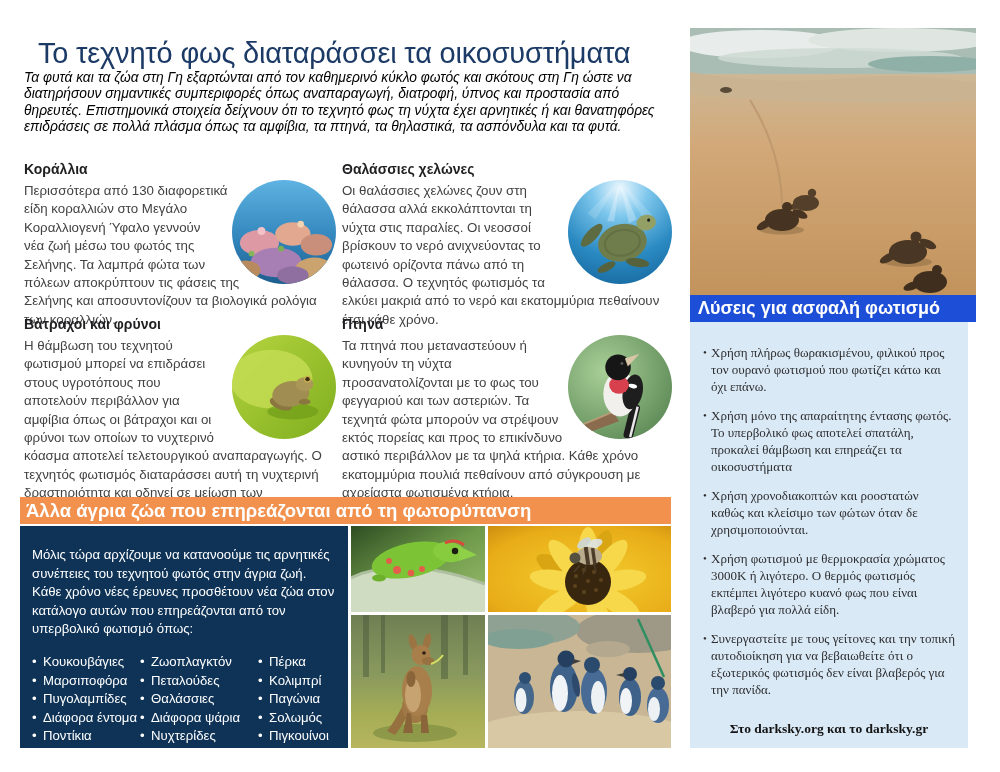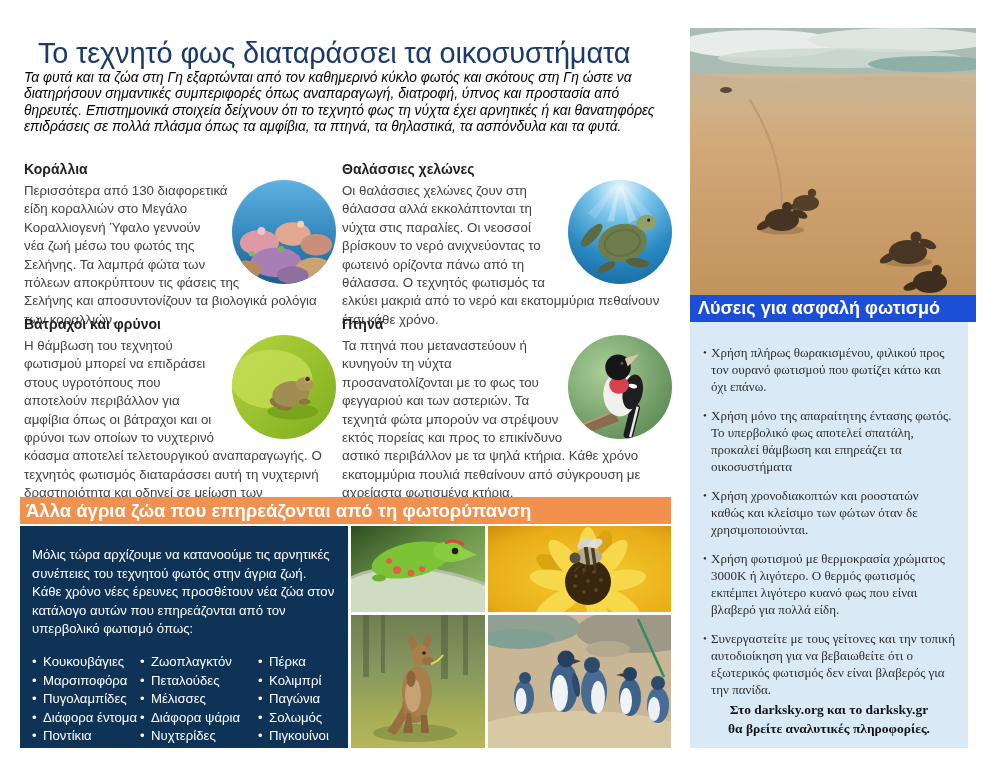--- a/index.html
+++ b/index.html
@@ -192,21 +192,21 @@
       <ul>
         <li>Κουκουβάγιες</li>
         <li>Μαρσιποφόρα</li>
         <li>Πυγολαμπίδες</li>
         <li>Διάφορα έντομα</li>
         <li>Ποντίκια</li>
       </ul>
       <ul>
         <li>Ζωοπλαγκτόν</li>
         <li>Πεταλούδες</li>
-        <li>Μέλισσες</li>
+        <li>Θαλάσσιες</li>
         <li>Διάφορα ψάρια</li>
         <li>Νυχτερίδες</li>
       </ul>
       <ul>
         <li>Πέρκα</li>
         <li>Κολιμπρί</li>
         <li>Παγώνια</li>
         <li>Σολωμός</li>
         <li>Πιγκουίνοι</li>
       </ul>
@@ -399,17 +399,16 @@
   <div class="side-banner">Λύσεις για ασφαλή φωτισμό</div>
 
   <div class="solutions">
     <div class="sol">Χρήση πλήρως θωρακισμένου, φιλικού προς τον ουρανό φωτισμού που φωτίζει κάτω και όχι επάνω.</div>
     <div class="sol">Χρήση μόνο της απαραίτητης έντασης φωτός. Το υπερβολικό φως αποτελεί σπατάλη, προκαλεί θάμβωση και επηρεάζει τα οικοσυστήματα</div>
     <div class="sol">Χρήση χρονοδιακοπτών και ροοστατών καθώς και κλείσιμο των φώτων όταν δε χρησιμοποιούνται.</div>
     <div class="sol">Χρήση φωτισμού με θερμοκρασία χρώματος 3000K ή λιγότερο. Ο θερμός φωτισμός εκπέμπει λιγότερο κυανό φως που είναι βλαβερό για πολλά είδη.</div>
     <div class="sol">Συνεργαστείτε με τους γείτονες και την τοπική αυτοδιοίκηση για να βεβαιωθείτε ότι ο εξωτερικός φωτισμός δεν είναι βλαβερός για την πανίδα.</div>
     <div class="side-footer">
       <div>Στο darksky.org και το darksky.gr</div>
-      <div>θα βρείτε αναλυτικές πληροφορίες.</div>
     </div>
   </div>
 
 </div>
 
 </body></html>

